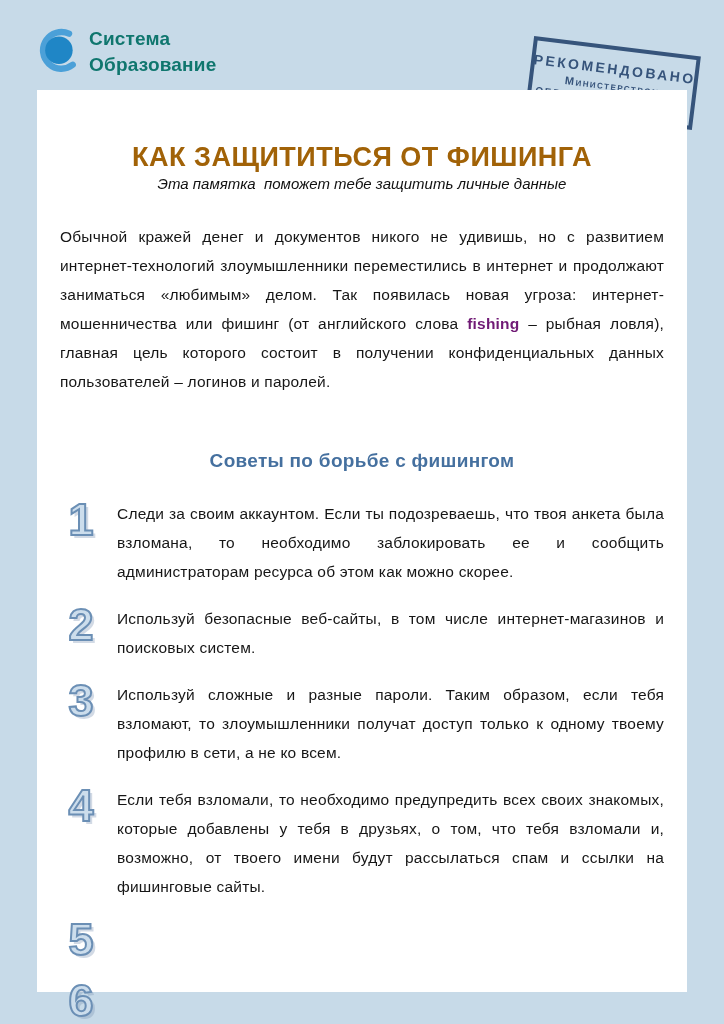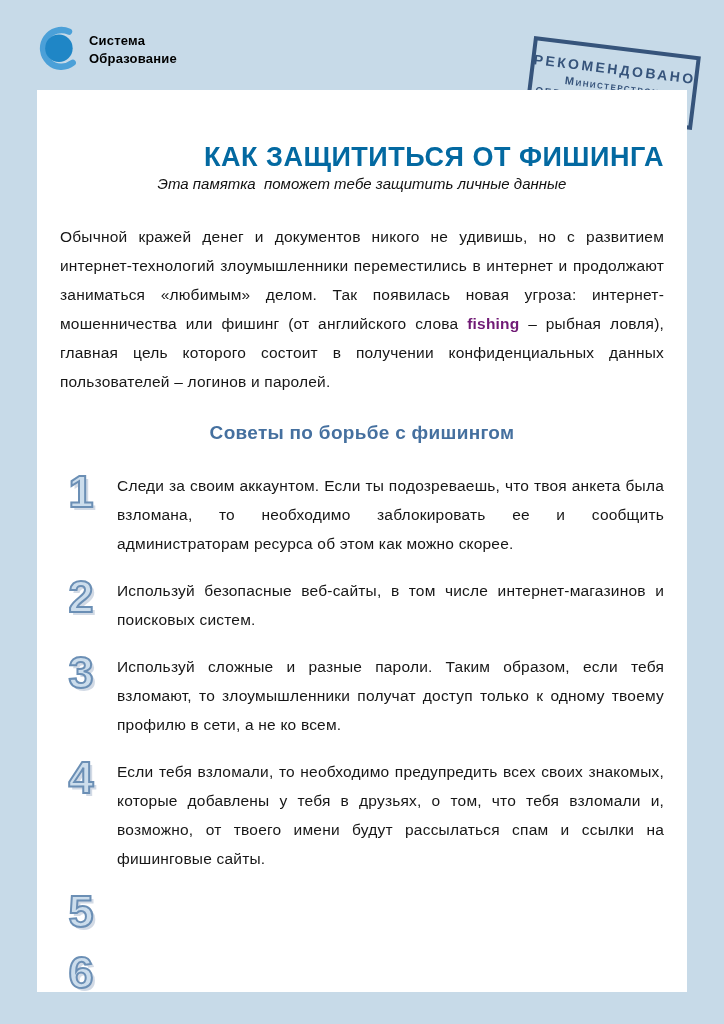--- a/index.html
+++ b/index.html
@@ -7,57 +7,57 @@
   body {
     position:relative;
     background:#c7dae8;
     font-family:"Liberation Sans", sans-serif;
     overflow:hidden;
   }
 
   
   .logo { position:absolute; left:36px; top:26px; display:flex; align-items:center; gap:9px; }
   .logo-mark { width:44px; height:48px; }
-  .logo-text { font-size:13px; font-weight:bold; color:#000000; line-height:1.35; letter-spacing:0.2px; }
+  .logo-text { font-size:19px; font-weight:bold; color:#0f766e; line-height:1.35; letter-spacing:0.2px; }
 
   
   .stamp {
     position:absolute; left:529px; top:46px; width:168px; height:74px;
     border:4px solid #2c4a73; transform:rotate(7deg);
     display:flex; flex-direction:column; justify-content:center; align-items:center;
     color:#2c4a73; text-align:center; background:transparent; opacity:0.93;
   }
   .stamp-line1 { font-size:14px; font-weight:bold; letter-spacing:2.5px; }
   .stamp-line2 { font-size:11px; font-weight:bold; letter-spacing:1.5px; margin-top:3px; font-variant:small-caps; }
   .stamp-line3 { font-size:10px; font-weight:bold; letter-spacing:1.5px; margin-top:2px; text-transform:uppercase; }
 
   
   .card {
     position:absolute; left:37px; top:90px; width:650px; height:902px;
     background:#ffffff; padding:30px 23px 0 23px;
   }
 
   .title {
-    text-align:right; color:#0369a1; font-size:27px; font-weight:bold;
+    text-align:center; color:#a16207; font-size:27px; font-weight:bold;
     letter-spacing:0.5px; margin-top:22px;
   }
   .subtitle {
     text-align:center; font-style:italic; font-size:15px; color:#111111;
     margin-top:2px; white-space:pre-wrap; font-weight:500;
   }
 
   .intro {
     margin-top:30px; font-size:15.5px; line-height:29px; color:#161616;
     text-align:justify; letter-spacing:0.2px;
   }
   .fishing-word { color:#701a75; font-weight:bold; }
 
   .tips-heading {
     text-align:center; color:#45709f; font-size:19px; font-weight:bold;
-    margin-top:26px; letter-spacing:0.3px;
+    margin-top:54px; letter-spacing:0.3px;
   }
 
   .tips { margin-top:26px; display:flex; flex-direction:column; gap:17px; }
   .tip { display:flex; gap:15px; align-items:flex-start; }
   .tip-number {
     flex:0 0 42px; text-align:center;
     font-size:45px; line-height:44px; font-weight:bold;
     color:#ccddec;
     -webkit-text-stroke:2px #6b8fb5;
     text-shadow:3px 3px 0 rgba(125,150,180,0.35);

